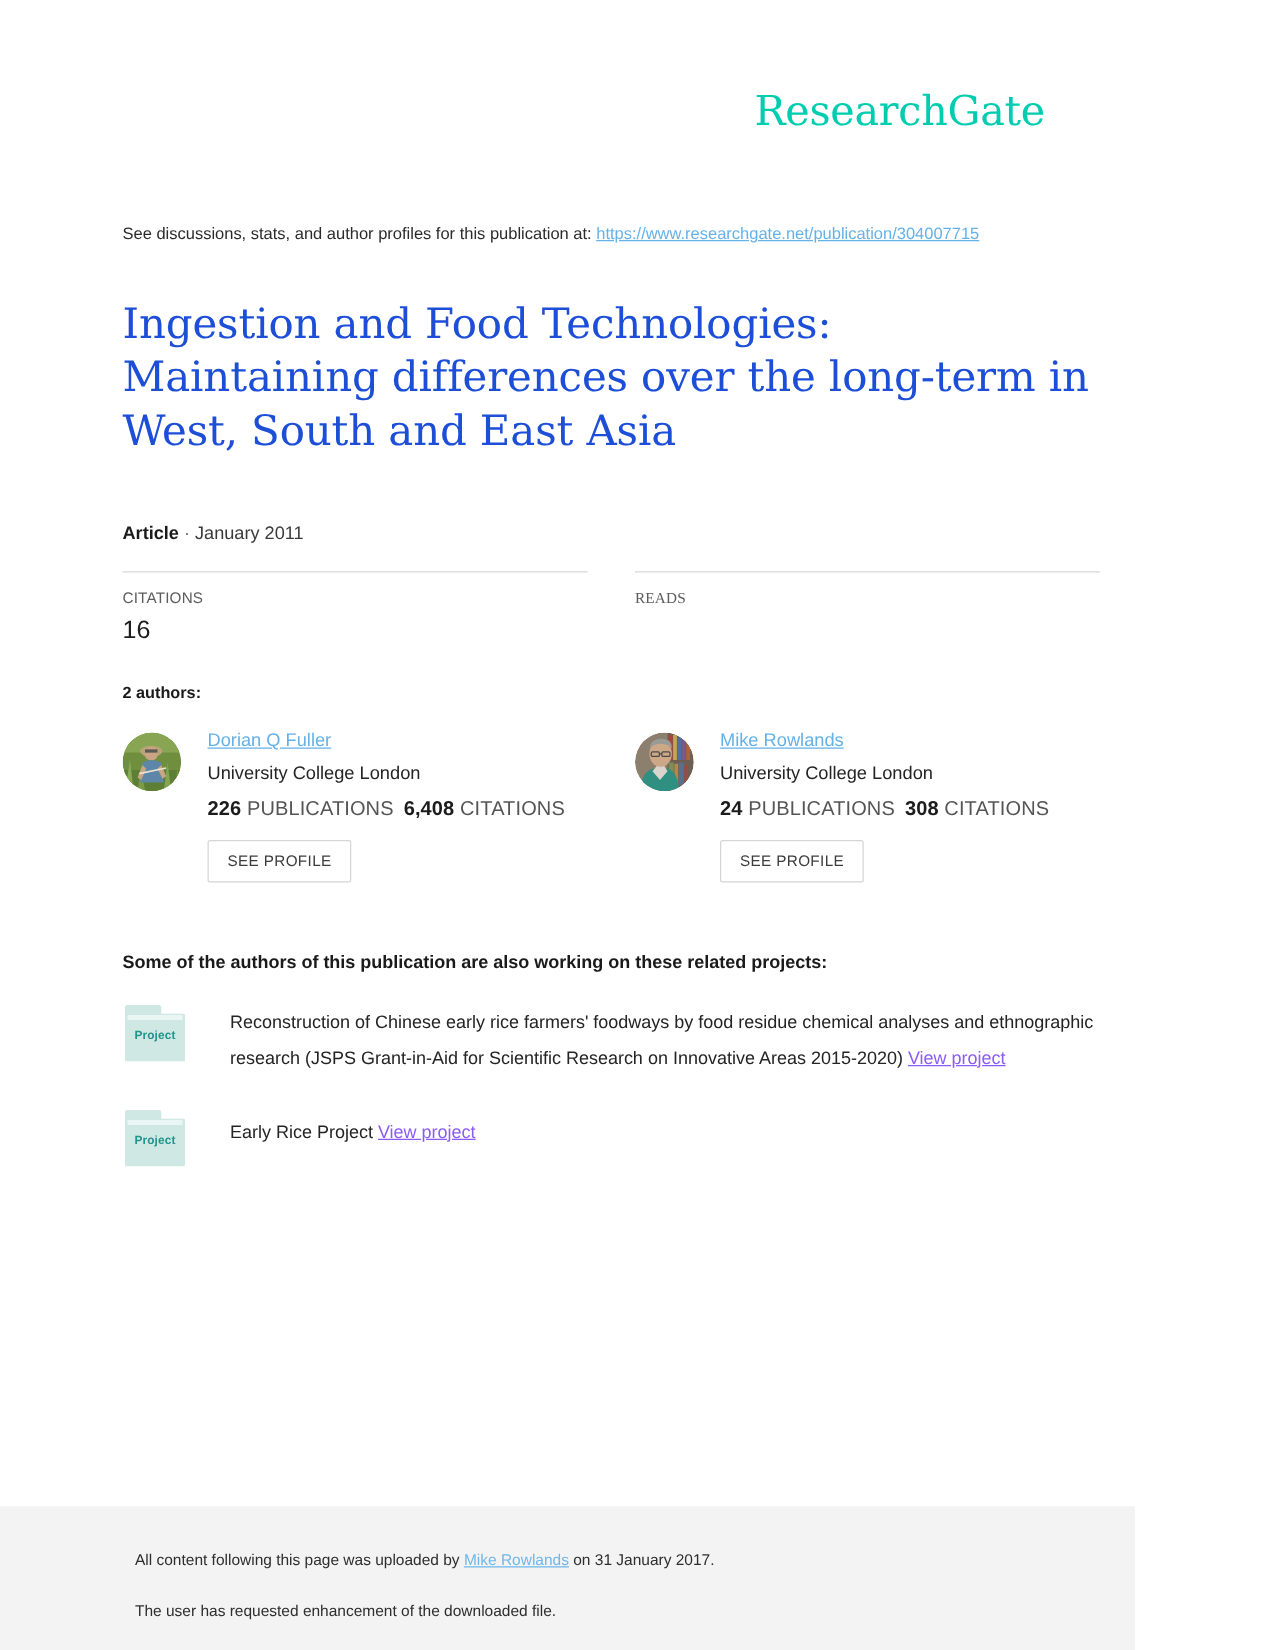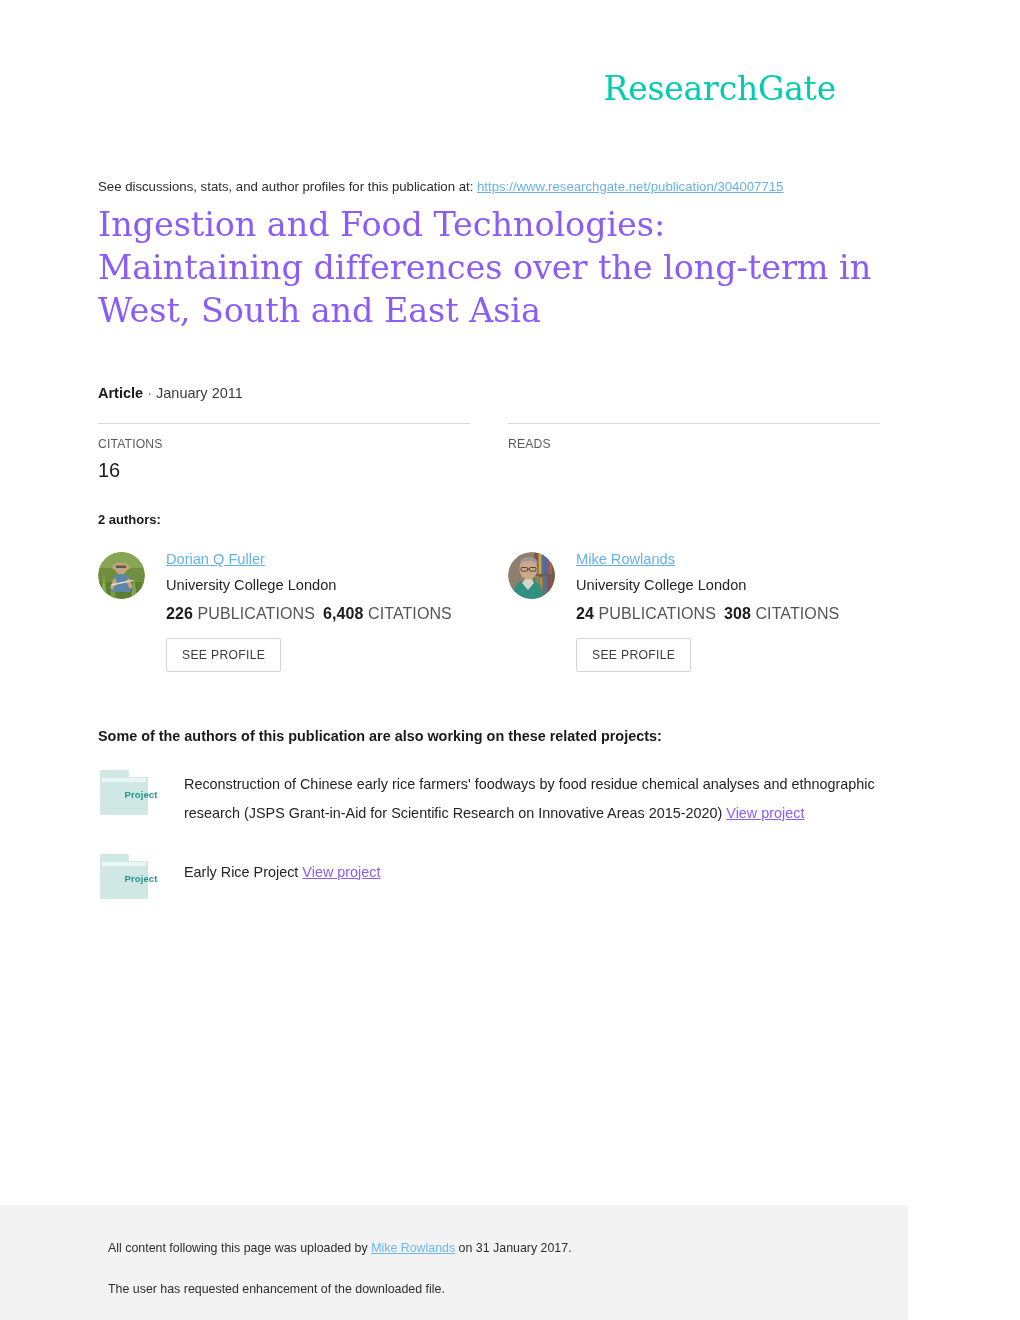--- a/index.html
+++ b/index.html
@@ -56,23 +56,23 @@
     white-space: nowrap;
   }
   .discussion-line .url {
     color: #66b2e8;
   }
 
   .pub-title {
     font-family: "DejaVu Serif", "Liberation Serif", serif;
     font-size: 33.5px;
     line-height: 1.28;
-    color: #8b5cf6;
+    color: #1d4ed8;
     font-weight: 400;
-    margin-top: 8px;
+    margin-top: 42px;
     max-width: 780px;
     letter-spacing: -0.1px;
   }
 
   .article-meta {
     margin-top: 52px;
     font-size: 14.5px;
     color: #3a3a3a;
   }
   .article-meta .type {
@@ -86,20 +86,21 @@
   
   .stats {
     display: flex;
     margin-top: 22px;
   }
   .stat-col {
     width: 372px;
   }
   .stat-col + .stat-col {
     margin-left: 38px;
+    font-family: Liberation Serif, serif;
   }
   .stat-rule {
     height: 1px;
     background: #d7d7d7;
     width: 100%;
   }
   .stat-label {
     margin-top: 13px;
     font-size: 12.2px;
     color: #5c5c5c;
@@ -228,21 +229,21 @@
   .folder-icon .strip {
     position: absolute;
     left: 4px;
     top: 8px;
     width: 44px;
     height: 4px;
     background: #eaf6f4;
   }
   .folder-icon .flabel {
     position: absolute;
-    left: 17px;
+    left: 0;
     top: 19px;
     width: 52px;
     text-align: center;
     font-size: 9.5px;
     font-weight: bold;
     color: #21948b;
     letter-spacing: 0.1px;
   }
   .project-text {
     margin-left: 34px;

